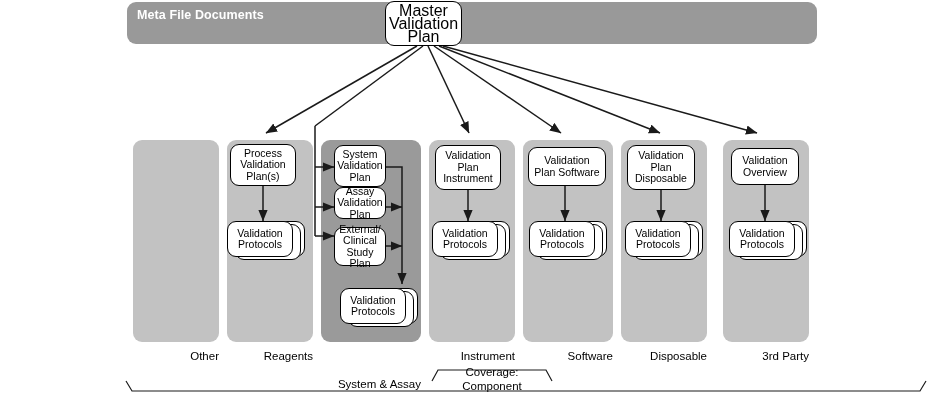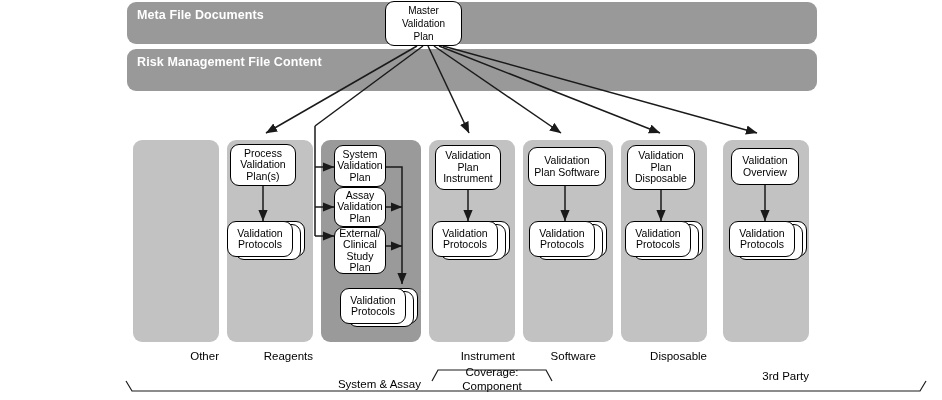--- a/index.html
+++ b/index.html
@@ -40,21 +40,21 @@
     box-sizing:border-box;
     display:flex;
     align-items:center;
     justify-content:center;
     text-align:center;
     font-size:10.5px;
     line-height:11.5px;
     color:#000000;
     z-index:6;
   }
-  .node.big{font-size:10px;line-height:13px;}
+  .node.big{font-size:16px;line-height:13px;}
 
   
   .stack{position:absolute;z-index:6;}
   .stack .sheet{
     position:absolute;
     background:#ffffff;
     border:1.4px solid #000000;
     border-radius:9px;
     box-sizing:border-box;
   }
@@ -100,23 +100,20 @@
 
   svg.overlay{position:absolute;left:0;top:0;width:942px;height:400px;z-index:5;}
 </style>
 </head>
 <body>
 
 <div id="canvas">
 
   <div class="banner" style="left:127px;top:2px;width:690px;height:42px;">
     <span>Meta File Documents</span>
-  </div>
-  <div class="banner" style="left:127px;top:49px;width:690px;height:42px;">
-    <span>Risk Management File Content</span>
   </div>
 
   <div class="column" style="left:133px;top:140px;width:86px;height:202px;"></div>
   <div class="column" style="left:227px;top:140px;width:86px;height:202px;"></div>
   <div class="column dark" style="left:321px;top:140px;width:100px;height:202px;"></div>
   <div class="column" style="left:429px;top:140px;width:86px;height:202px;"></div>
   <div class="column" style="left:523px;top:140px;width:90px;height:202px;"></div>
   <div class="column" style="left:621px;top:140px;width:86px;height:202px;"></div>
   <div class="column" style="left:723px;top:140px;width:86px;height:202px;"></div>
 
@@ -180,26 +177,26 @@
       <span style="white-space:pre-line;">Validation
 Protocols</span>
     </div>
   </div>
 
   <div class="node" style="left:334px;top:145px;width:52px;height:42px;">
     <span style="white-space:pre-line;">System
 Validation
 Plan</span>
   </div>
-  <div class="node" style="left:334px;top:187px;width:52px;height:40px;">
+  <div class="node" style="left:334px;top:187px;width:52px;height:32px;">
     <span style="white-space:pre-line;">Assay
 Validation
 Plan</span>
   </div>
-  <div class="node" style="left:334px;top:227px;width:52px;height:47px;">
+  <div class="node" style="left:334px;top:227px;width:52px;height:39px;">
     <span style="white-space:pre-line;">External/
 Clinical
 Study Plan</span>
   </div>
   <div class="stack" style="left:340px;top:288px;width:78px;height:42px;">
     <div class="sheet" style="left:12px;top:0;width:66px;height:36px;"></div>
     <div class="sheet" style="left:8px;top:3px;width:66px;height:36px;"></div>
     <div class="front" style="width:66px;height:36px;">
       <span style="white-space:pre-line;">Validation
 Protocols</span>
@@ -257,20 +254,20 @@
     <div class="front" style="width:66px;height:36px;">
       <span style="white-space:pre-line;">Validation
 Protocols</span>
     </div>
   </div>
 
   <div class="collabel" style="left:133px;top:350px;width:86px;">Other</div>
   <div class="collabel" style="left:227px;top:350px;width:86px;">Reagents</div>
   <div class="collabel" style="left:321px;top:350px;width:100px;margin-top:28px;">System &amp; Assay</div>
   <div class="collabel" style="left:429px;top:350px;width:86px;">Instrument</div>
-  <div class="collabel" style="left:506px;top:350px;width:90px;">Software</div>
+  <div class="collabel" style="left:523px;top:350px;width:90px;">Software</div>
   <div class="collabel" style="left:621px;top:350px;width:86px;">Disposable</div>
-  <div class="collabel" style="left:723px;top:350px;width:86px;margin-top:20px;">3rd Party</div>
+  <div class="collabel" style="left:723px;top:350px;width:86px;">3rd Party</div>
 
   <div class="covtext" style="left:432px;top:366px;width:120px;">Coverage:</div>
   <div class="covtext" style="left:432px;top:380px;width:120px;">Component</div>
 
 </div>
 
 </body></html>

